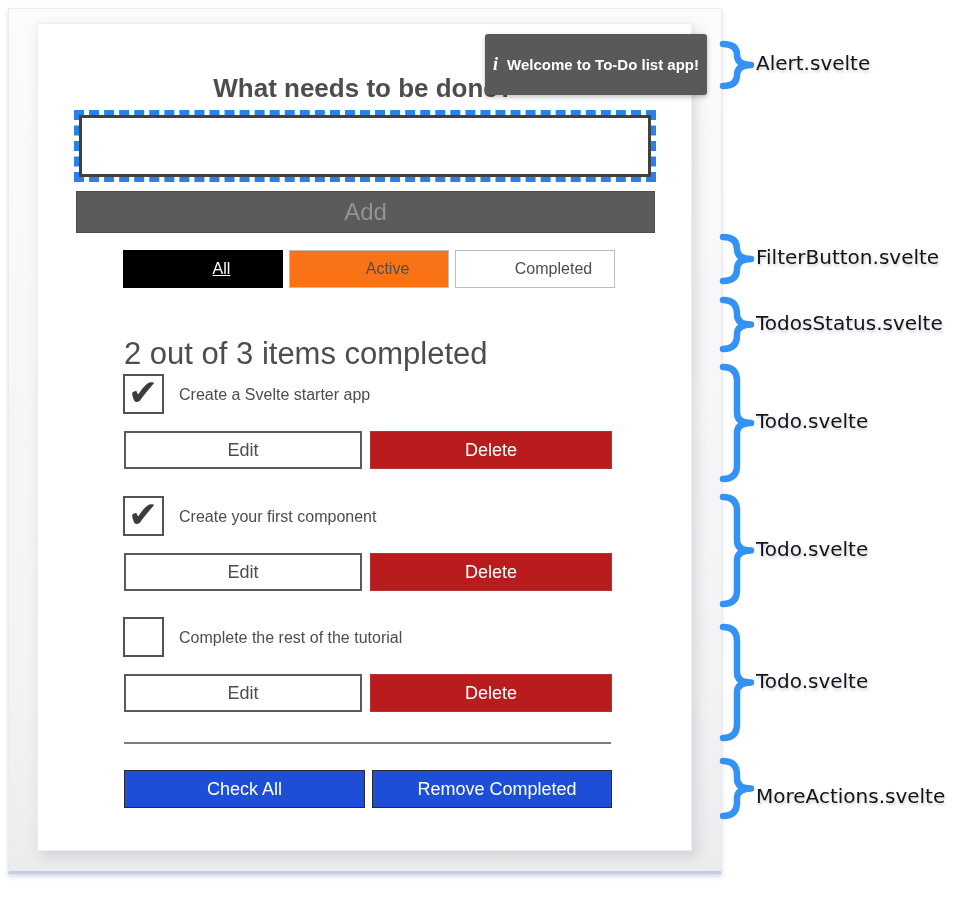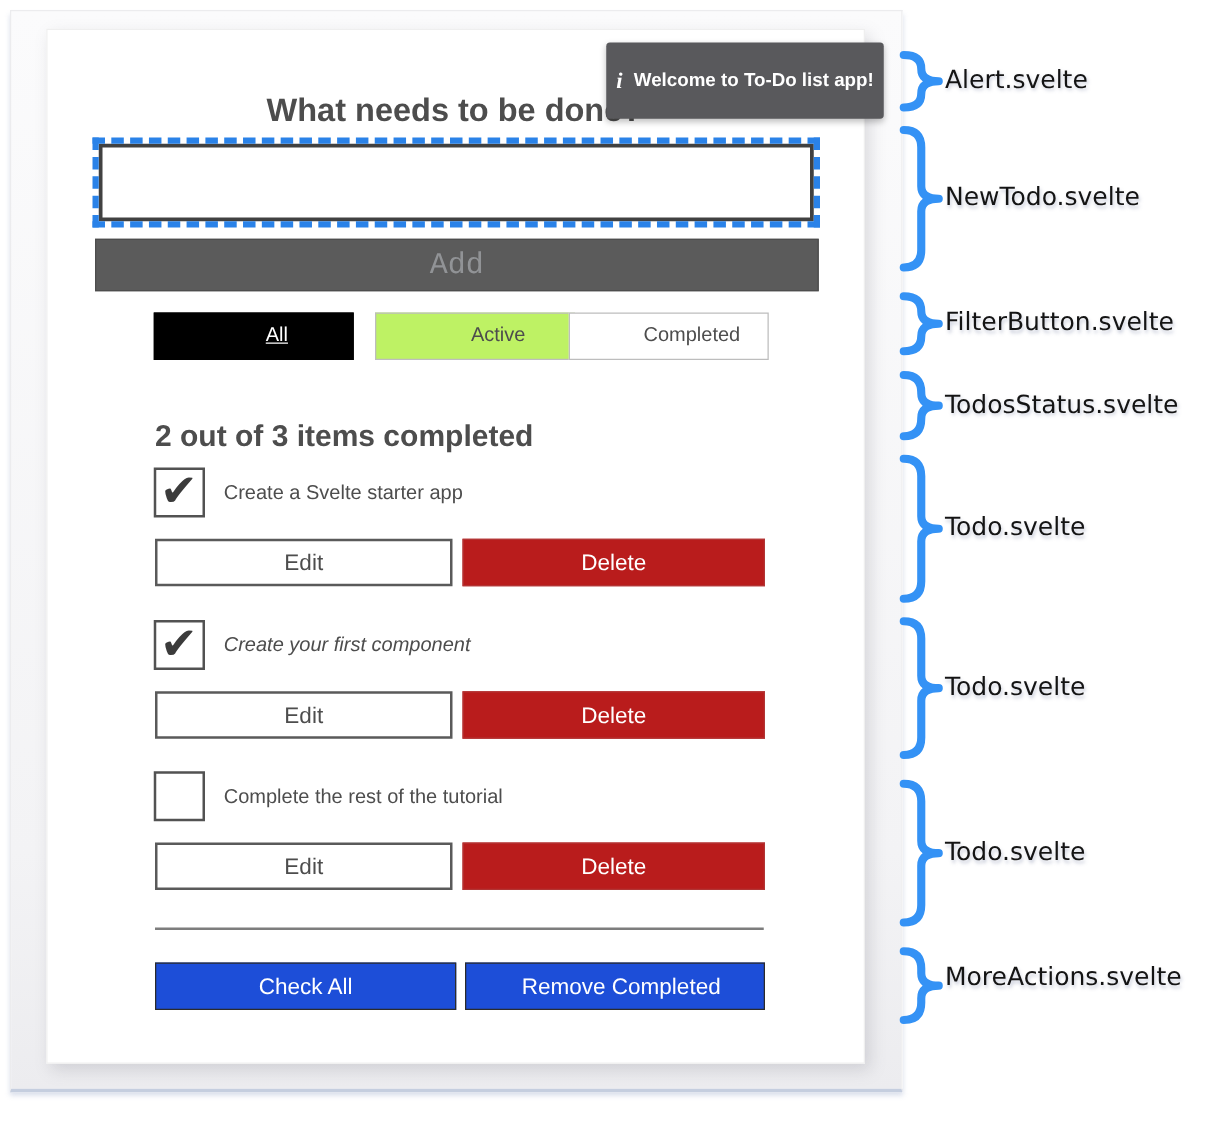--- a/index.html
+++ b/index.html
@@ -28,33 +28,33 @@
   .alert .info-i{font-family:"Liberation Serif",serif;font-style:italic;
     font-weight:bold;font-size:18px;}
 
   
   .todo-input{position:absolute;left:79px;top:115px;width:572px;height:62px;
     box-sizing:border-box;border:3px solid #414141;background:#fff;
     outline:5px dashed #2a82e8;outline-offset:0px;
     font-size:22px;color:#333;padding:0 10px;}
   .add-btn{position:absolute;left:76px;top:191px;width:579px;height:42px;
     background:#5b5b5b;border:1px solid #4d4d4d;color:#919396;
-    font-size:24px;font-family:Liberation Mono, monospace;cursor:default;}
+    font-size:24px;font-family:Liberation Sans, sans-serif;cursor:default;}
 
   
   .filter-btn{position:absolute;top:250px;width:160px;height:38px;
     box-sizing:border-box;font-size:16px;cursor:pointer;
     font-family:"Liberation Sans",sans-serif;padding-left:43px;}
   .filter-all{left:123px;background:#000;color:#fff;border:1px solid #000;
     text-decoration:underline;}
-  .filter-active{left:289px;background:#bef264;color:#4d4d4d;border:1px solid #bdbdbd;margin-left:11px;}
+  .filter-active{left:289px;background:#f97316;color:#4d4d4d;border:1px solid #bdbdbd;}
   .filter-completed{left:455px;background:#fff;color:#4d4d4d;border:1px solid #bdbdbd;}
 
   .status-heading{position:absolute;left:124px;top:308px;
-    font-size:24px;font-weight:bold;color:#4d4d4d;margin-top:28px;}
+    font-size:31px;font-weight:normal;color:#4d4d4d;margin-top:28px;}
 
   
   .todo-checkbox{position:absolute;left:123px;width:41px;height:40px;
     box-sizing:border-box;border:2px solid #525252;background:#fff;
     cursor:pointer;}
   .todo-checkbox .mark{position:absolute;left:3px;top:-6px;
     font-size:36px;color:#3b3b3b;line-height:46px;}
   .todo-label{position:absolute;left:179px;font-size:16px;color:#4d4d4d;}
   .edit-btn{position:absolute;left:124px;width:238px;height:38px;
     box-sizing:border-box;background:#fff;border:2px solid #5a5a5a;
@@ -108,21 +108,21 @@
 <div class="todo-checkbox" style="top:374px;">
   <span class="mark">✔</span>
 </div>
 <span class="todo-label" style="top:386px;">Create a Svelte starter app</span>
 <button class="edit-btn" style="top:431px;">Edit</button>
 <button class="delete-btn" style="top:431px;">Delete</button>
 
 <div class="todo-checkbox" style="top:496px;">
   <span class="mark">✔</span>
 </div>
-<span class="todo-label" style="top:508px;font-style:italic;">Create your first component</span>
+<span class="todo-label" style="top:508px;">Create your first component</span>
 <button class="edit-btn" style="top:553px;">Edit</button>
 <button class="delete-btn" style="top:553px;">Delete</button>
 
 <div class="todo-checkbox" style="top:617px;">
   <span class="mark"></span>
 </div>
 <span class="todo-label" style="top:629px;">Complete the rest of the tutorial</span>
 <button class="edit-btn" style="top:674px;">Edit</button>
 <button class="delete-btn" style="top:674px;">Delete</button>
 
@@ -130,26 +130,20 @@
 
 <button class="action-btn check-all">Check All</button>
 <button class="action-btn remove-completed">Remove Completed</button>
 
 <div id="annotations">
     <div class="annotation" style="top: 40px;">
       <svg width="38" height="50">
         <path d="M5,4 Q19,4 19,15 L19,15 Q19,25 33,25 Q19,25 19,35 L19,35 Q19,46 5,46" fill="none" stroke="#3492f5" stroke-width="6.5" stroke-linecap="round" stroke-linejoin="round"></path>
       </svg>
       <div class="annotation-label" style="top: 11px;">Alert.svelte</div>
-    </div>
-    <div class="annotation" style="top: 100px;">
-      <svg width="38" height="118">
-        <path d="M5,4 Q19,4 19,18 L19,49 Q19,59 33,59 Q19,59 19,69 L19,100 Q19,114 5,114" fill="none" stroke="#3492f5" stroke-width="6.5" stroke-linecap="round" stroke-linejoin="round"></path>
-      </svg>
-      <div class="annotation-label" style="top: 45px;">NewTodo.svelte</div>
     </div>
     <div class="annotation" style="top: 233px;">
       <svg width="38" height="52">
         <path d="M5,4 Q19,4 19,16 L19,16 Q19,26 33,26 Q19,26 19,36 L19,36 Q19,48 5,48" fill="none" stroke="#3492f5" stroke-width="6.5" stroke-linecap="round" stroke-linejoin="round"></path>
       </svg>
       <div class="annotation-label" style="top: 12px;">FilterButton.svelte</div>
     </div>
     <div class="annotation" style="top: 296px; text-align: center;">
       <svg width="38" height="57">
         <path d="M5,4 Q19,4 19,18 L19,18.5 Q19,28.5 33,28.5 Q19,28.5 19,38.5 L19,39 Q19,53 5,53" fill="none" stroke="#3492f5" stroke-width="6.5" stroke-linecap="round" stroke-linejoin="round"></path>
@@ -171,15 +165,15 @@
     <div class="annotation" style="top: 623px;">
       <svg width="38" height="119">
         <path d="M5,4 Q19,4 19,18 L19,49.5 Q19,59.5 33,59.5 Q19,59.5 19,69.5 L19,101 Q19,115 5,115" fill="none" stroke="#3492f5" stroke-width="6.5" stroke-linecap="round" stroke-linejoin="round"></path>
       </svg>
       <div class="annotation-label" style="top: 45.5px;">Todo.svelte</div>
     </div>
     <div class="annotation" style="top: 757px;">
       <svg width="38" height="63">
         <path d="M5,4 Q19,4 19,18 L19,21.5 Q19,31.5 33,31.5 Q19,31.5 19,41.5 L19,45 Q19,59 5,59" fill="none" stroke="#3492f5" stroke-width="6.5" stroke-linecap="round" stroke-linejoin="round"></path>
       </svg>
-      <div class="annotation-label" style="top: 12px; text-align: center;">MoreActions.svelte</div>
+      <div class="annotation-label" style="top: 27px; text-align: center;">MoreActions.svelte</div>
     </div>
   </div>
 
 </body></html>

